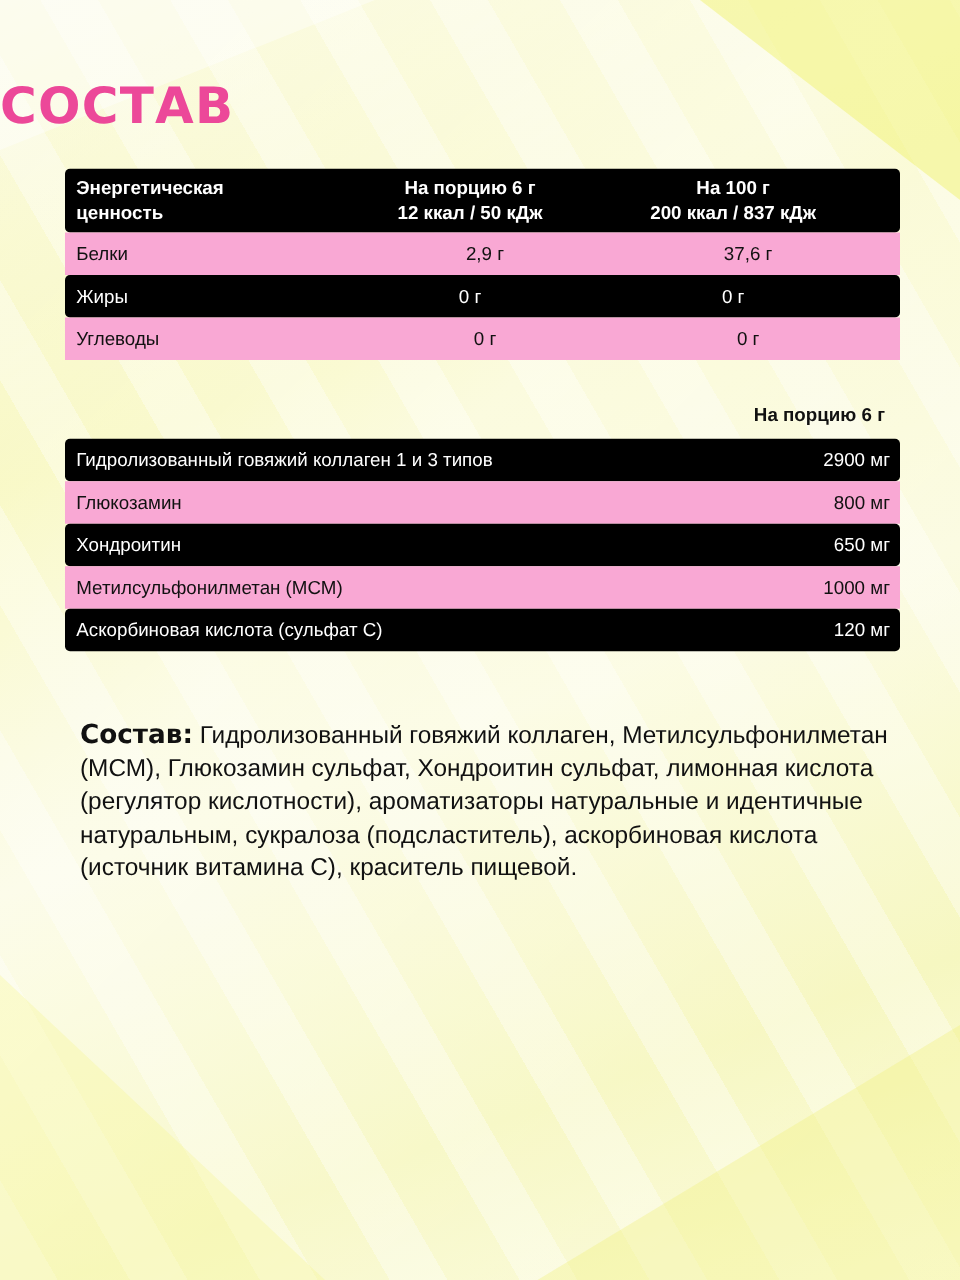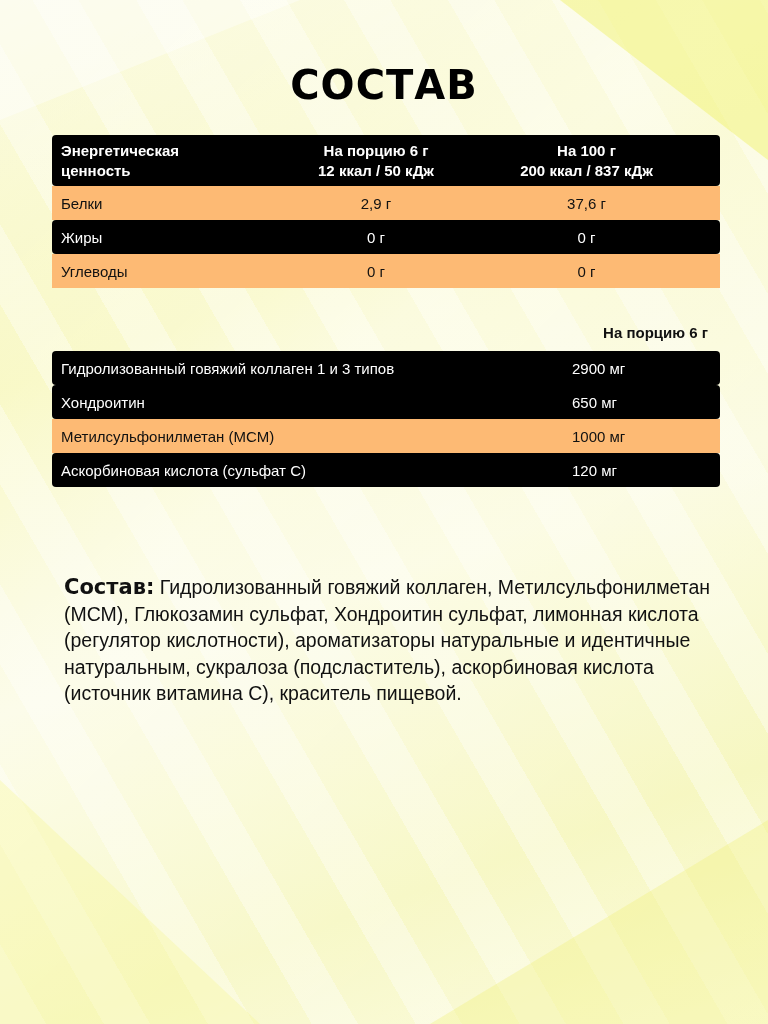--- a/index.html
+++ b/index.html
@@ -12,38 +12,38 @@
         repeating-linear-gradient(60deg, rgba(255,255,255,0.35) 0px, rgba(255,255,255,0.35) 40px, rgba(255,255,255,0) 40px, rgba(255,255,255,0) 90px),
         linear-gradient(160deg, #fbfbe4 0%, #f6f6b0 30%, #f9f9d0 55%, #f3f4a8 80%, #fafad6 100%);
     }
     .bg-facet { position: absolute; pointer-events: none; }
     .f1 { left: 560px; top: 0; width: 0; height: 0; border-left: 208px solid transparent; border-top: 160px solid rgba(240,242,100,0.45); }
     .f2 { left: 0; top: 780px; width: 0; height: 0; border-right: 260px solid transparent; border-bottom: 244px solid rgba(245,246,150,0.35); }
     .f3 { left: 430px; top: 820px; width: 0; height: 0; border-left: 338px solid transparent; border-bottom: 204px solid rgba(240,242,120,0.35); }
     .f4 { left: 0; top: 0; width: 0; height: 0; border-right: 300px solid transparent; border-top: 120px solid rgba(255,255,255,0.4); }
 
     .title {
-      position: absolute; left: 0; right: 0; top: 62px; text-align: center;
+      position: absolute; left: 0; right: 0; top: 62px; text-align: left;
       font-family: "DejaVu Sans", sans-serif; font-weight: 900; font-size: 40px;
-      letter-spacing: 1px; color: #000000;
+      letter-spacing: 1px; color: #ec4899;
     }
 
     .tbl { position: absolute; left: 52px; width: 668px; }
     .row {
       display: flex; align-items: center; box-sizing: border-box;
       padding: 0 8px 0 9px; font-size: 15px; height: 34px;
     }
     .row.dark { background: #000; color: #fff; border-radius: 4px; }
-    .row.light { background: #fdba74; color: #111; }
+    .row.light { background: #f9a8d4; color: #111; gap: 12px; }
     .row.head { height: 51px; font-weight: bold; font-size: 15px; line-height: 20px; }
     .c1 { flex: 0 0 230px; }
     .c2 { flex: 0 0 170px; text-align: center; }
     .c3 { flex: 1; text-align: center; }
     .cl { flex: 1; }
-    .cr { flex: 0 0 140px; }
+    .cr { flex: 0 0 140px; text-align: right; }
     .sub {
       position: absolute; left: 52px; width: 656px; top: 324px;
       text-align: right; font-weight: bold; font-size: 15px;
     }
     .compo {
       position: absolute; left: 64px; width: 680px; top: 574px;
       font-size: 19.5px; line-height: 26.5px; color: #111;
     }
     .compo b { font-family: "DejaVu Sans", sans-serif; font-weight: 900; font-size: 21px; }
   </style>
@@ -89,20 +89,24 @@
   </div>
 </div>
 
 <div class="sub">На порцию 6 г</div>
 
 <div class="tbl" style="top:351px;">
   <div class="row dark">
     <div class="cl">Гидролизованный говяжий коллаген 1 и 3 типов</div>
     <div class="cr">2900 мг</div>
   </div>
+  <div class="row light">
+    <div class="cl">Глюкозамин</div>
+    <div class="cr">800 мг</div>
+  </div>
   <div class="row dark">
     <div class="cl">Хондроитин</div>
     <div class="cr">650 мг</div>
   </div>
   <div class="row light">
     <div class="cl">Метилсульфонилметан (МСМ)</div>
     <div class="cr">1000 мг</div>
   </div>
   <div class="row dark">
     <div class="cl">Аскорбиновая кислота (сульфат С)</div>

